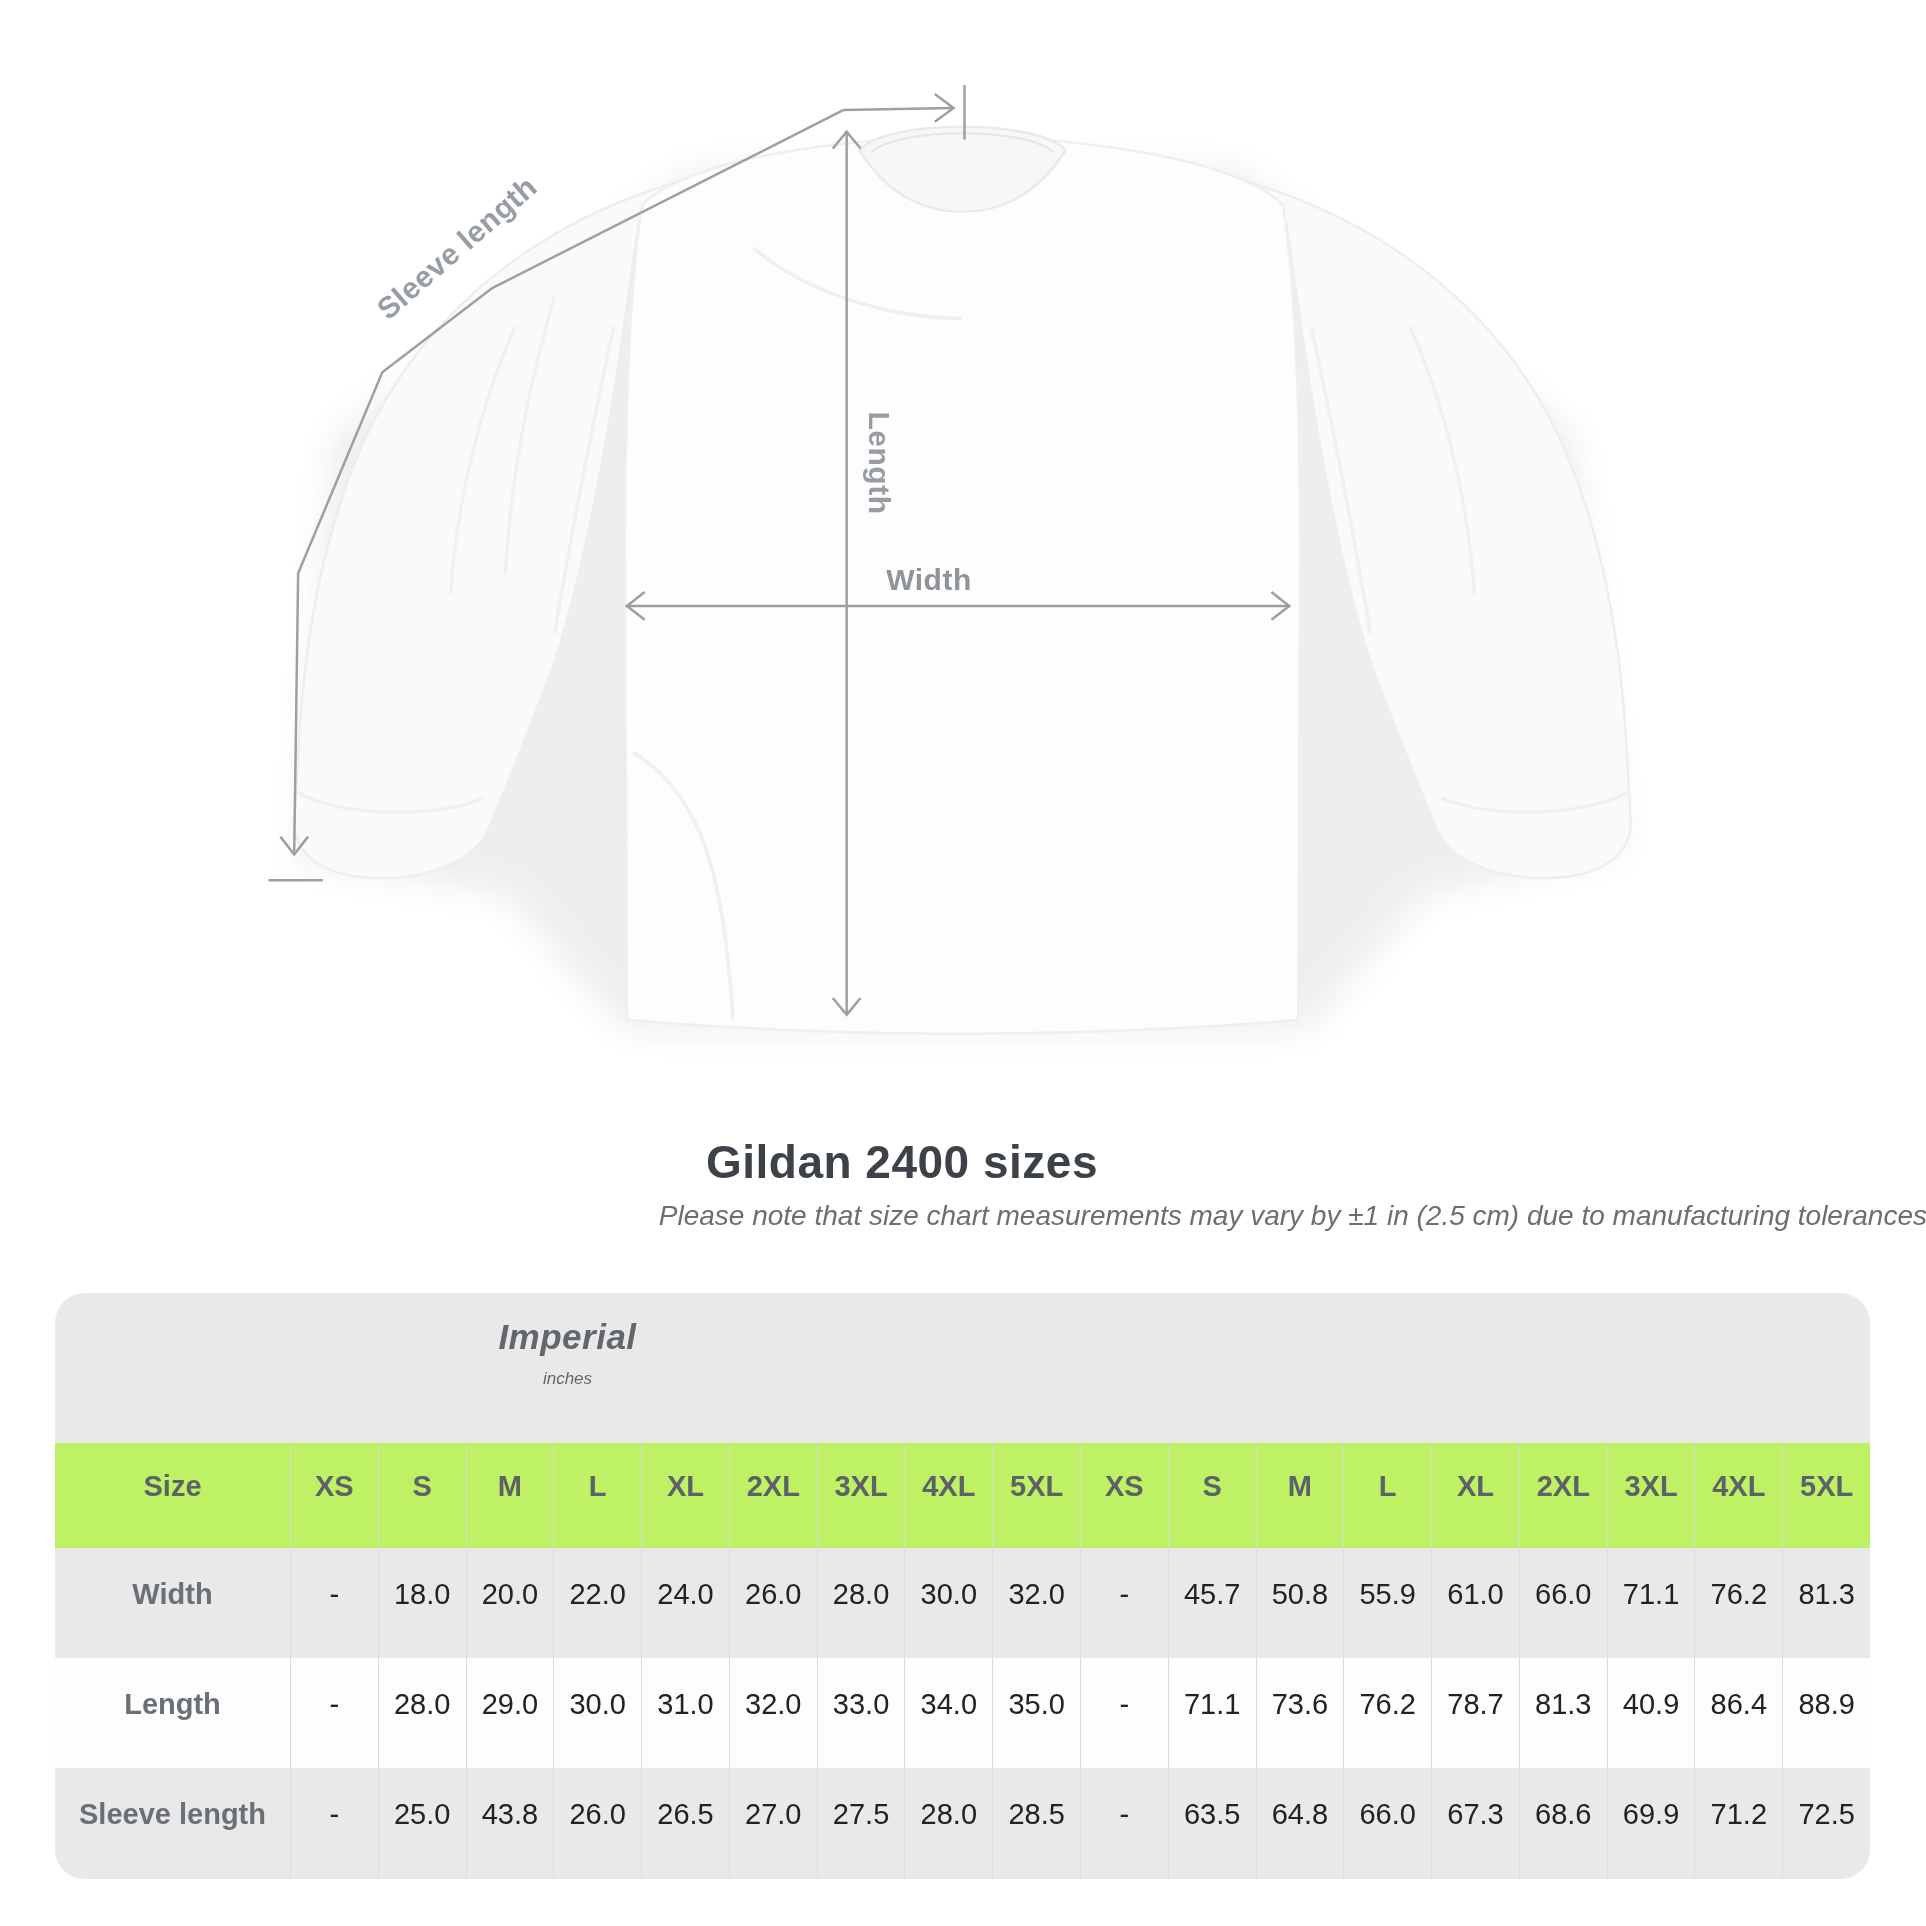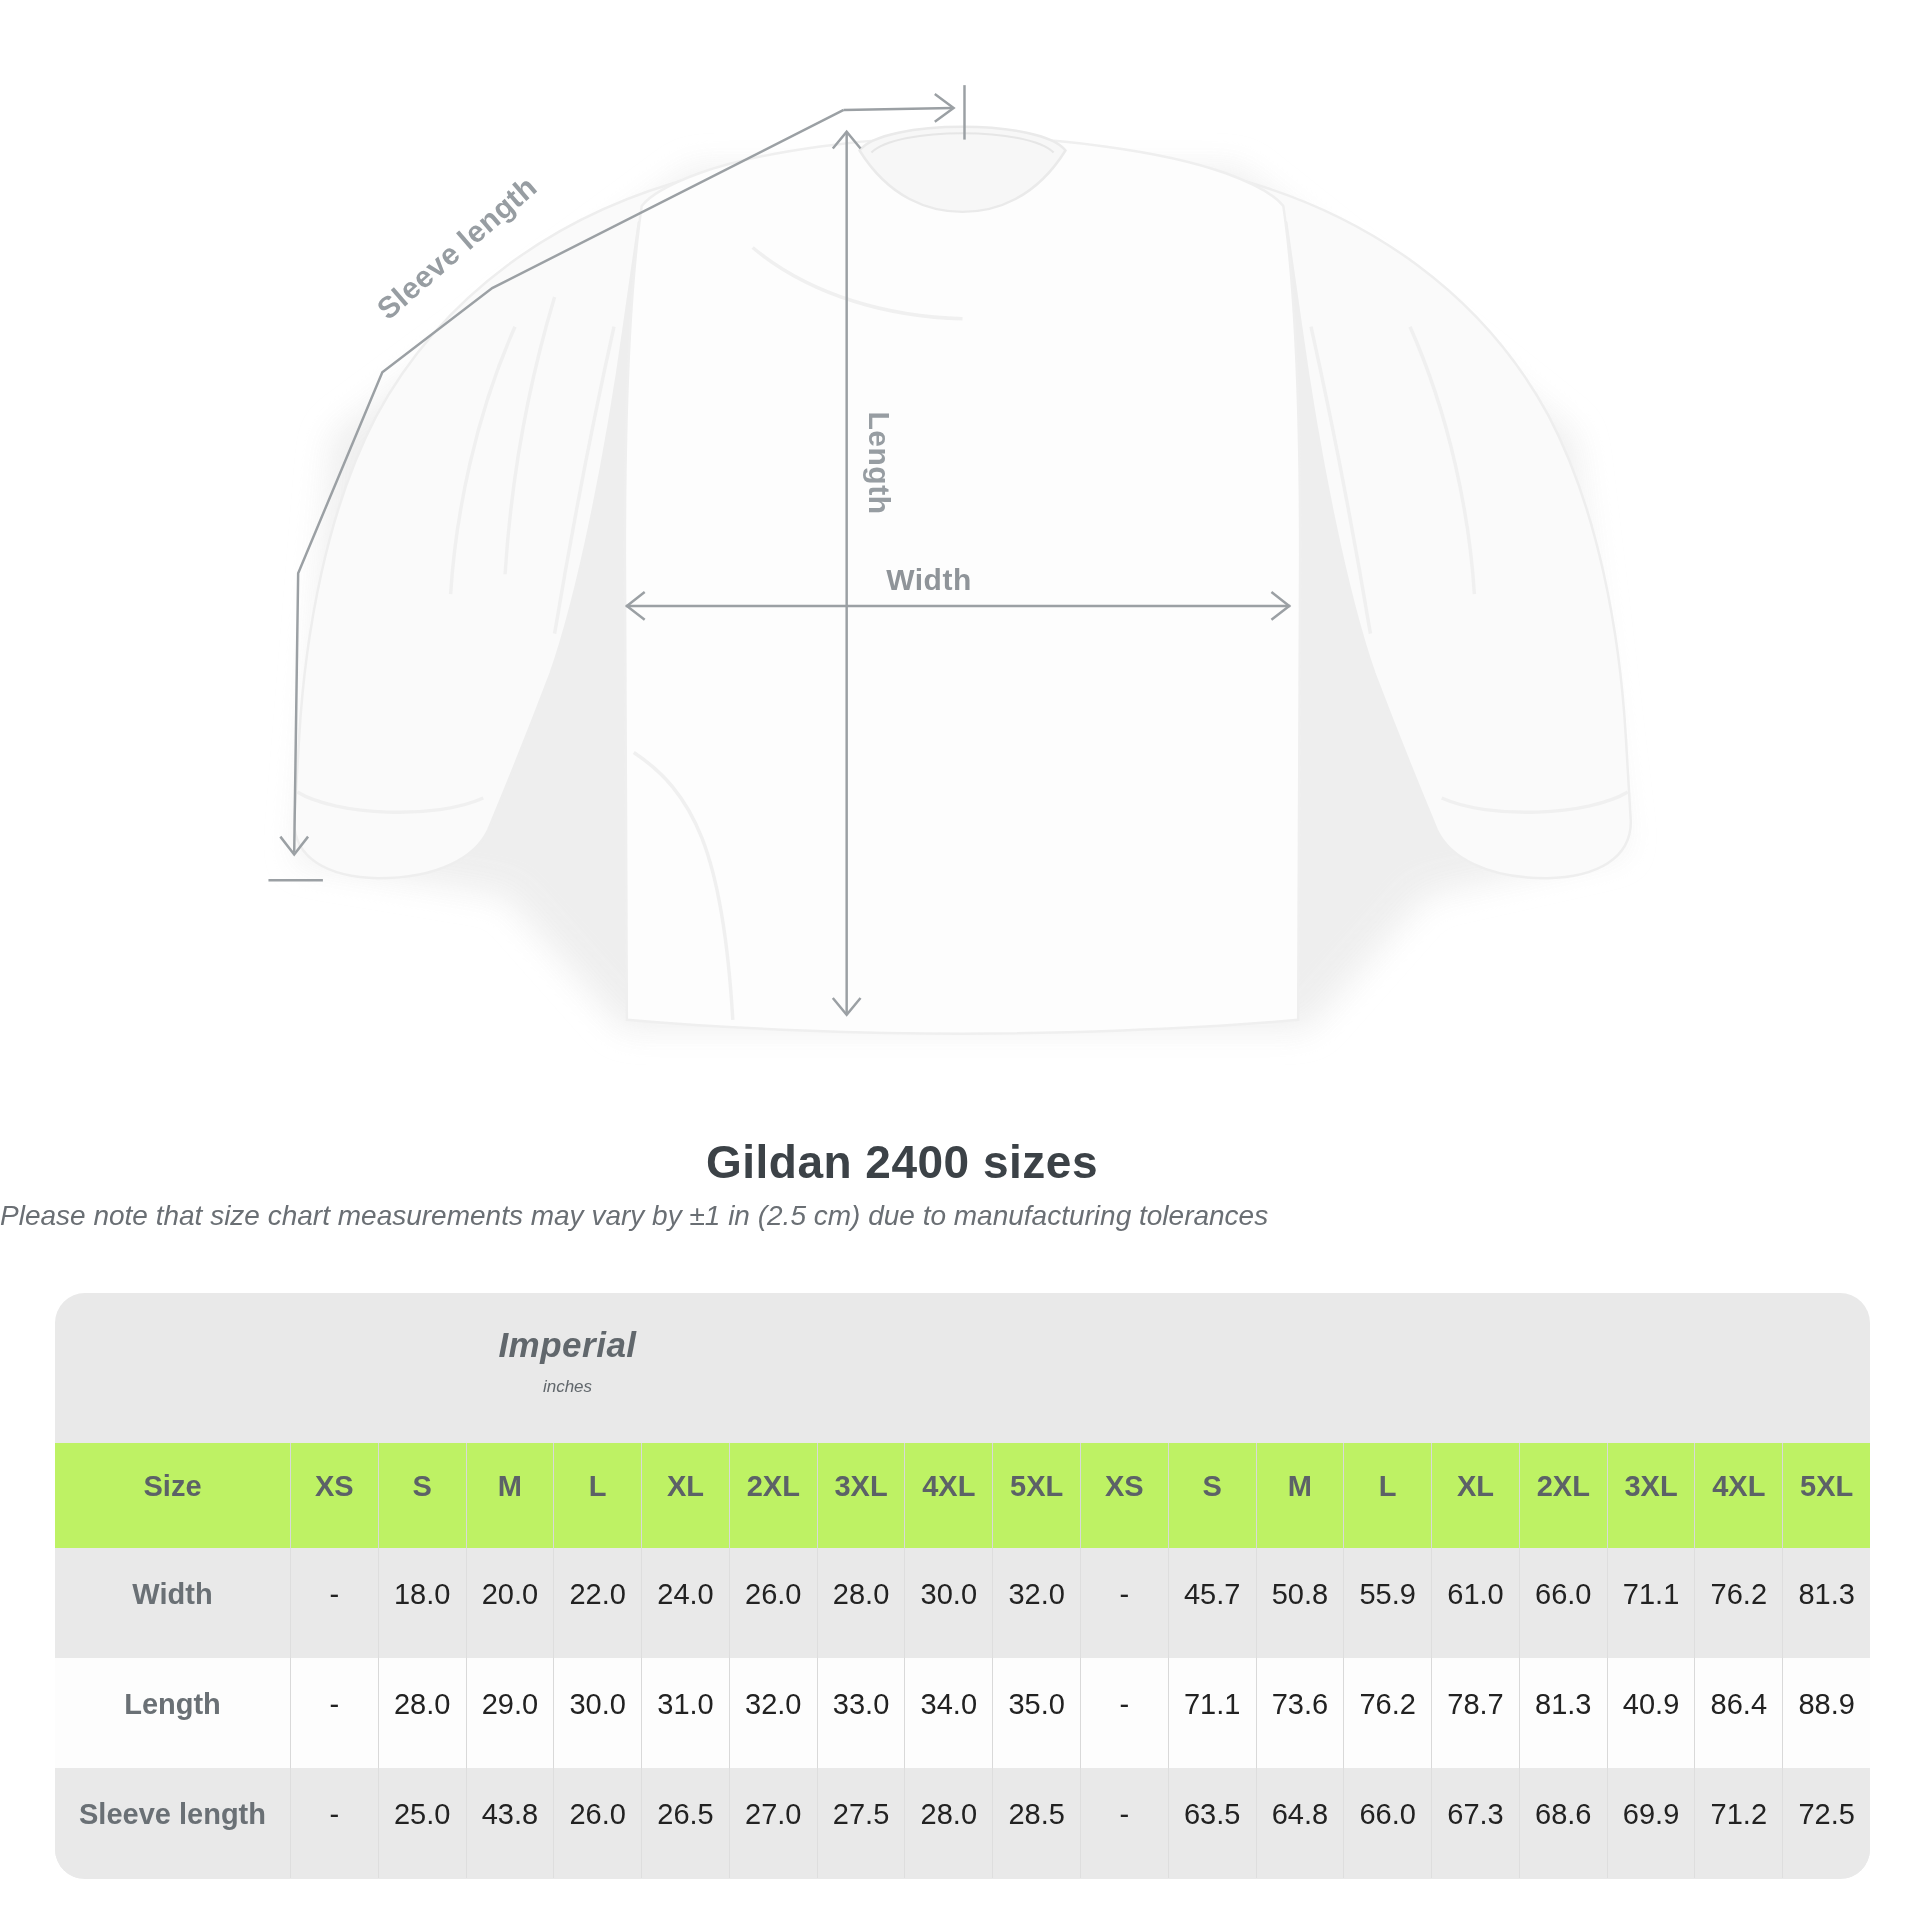--- a/index.html
+++ b/index.html
@@ -10,28 +10,28 @@
   .diagram{position:absolute;left:0;top:0;width:1927px;height:1099px;}
   .diagram svg{position:absolute;left:0;top:0;}
   .meas-label{position:absolute;color:#979da2;font-weight:bold;font-size:30px;letter-spacing:0.5px;white-space:nowrap;}
   .lbl-sleeve{left:457px;top:248px;transform:translate(-50%,-50%) rotate(-41deg);}
   .lbl-length{left:879px;top:463px;transform:translate(-50%,-50%) rotate(90deg);}
   .lbl-width{left:929px;top:580px;transform:translate(-50%,-50%);color:#8f9499;}
 
   
   .title{position:absolute;left:0;top:1135px;width:1804px;text-align:center;
          font-size:46px;font-weight:bold;color:#3c4247;letter-spacing:0.5px;}
-  .note{position:absolute;left:0;top:1200px;width:1927px;text-align:left;
+  .note{position:absolute;left:0;top:1200px;width:1927px;text-align:right;
         font-size:28px;font-style:italic;color:#6a6f74;}
 
   
   .size-table{position:absolute;left:55px;top:1293px;width:1815px;height:586px;
               background:#e9e9e9;border-radius:30px;overflow:hidden;}
   .band{display:flex;height:150px;}
-  .band-half{display:flex;flex-direction:column;align-items:center;justify-content:flex-start;padding-top:32px;}
+  .band-half{display:flex;flex-direction:column;align-items:center;justify-content:flex-start;padding-top:24px;}
   .band-imperial{width:1025px;}
   .band-metric{width:790px;}
   .band-title{font-size:35px;font-weight:bold;font-style:italic;color:#61676c;letter-spacing:0.5px;}
   .band-sub{margin-top:12px;font-size:17px;font-style:italic;color:#61676c;}
 
   .trow{display:grid;grid-template-columns:235px repeat(18,1fr);}
   .row-head{height:105px;background:#bef264;}
   .row-data{height:110px;}
   .row-white{background:#fdfdfd;}
   .row-gray{background:#e9e9e9;}

